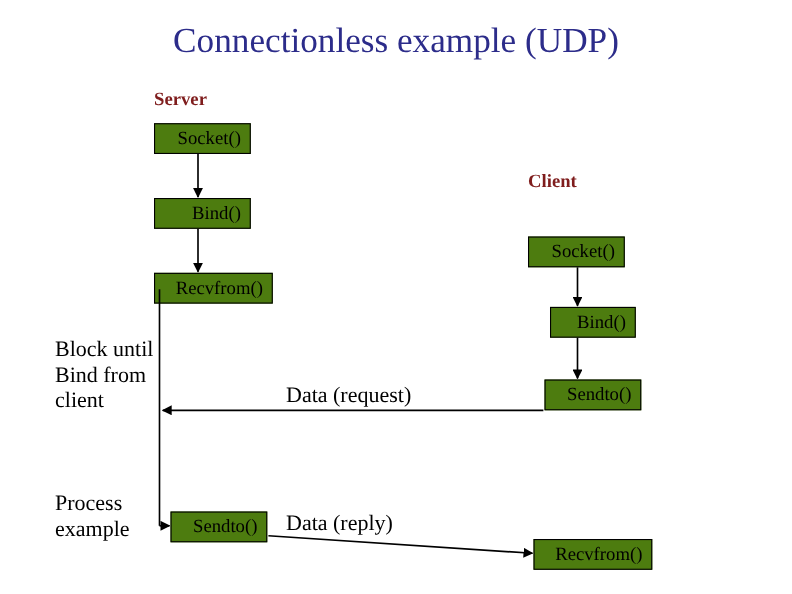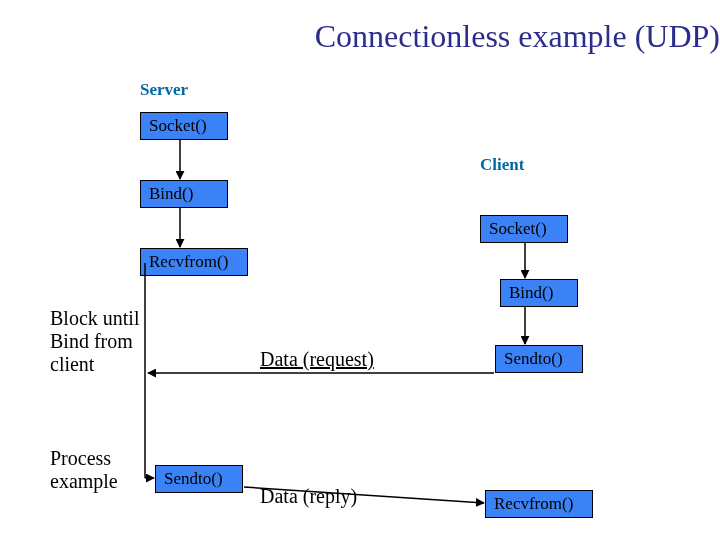--- a/index.html
+++ b/index.html
@@ -10,39 +10,39 @@
     background: #fff;
     font-family: "Times New Roman", Times, serif;
     position: relative;
     color: #000;
   }
   .title {
     position: absolute;
     top: 18px;
     left: 0;
     right: 0;
-    text-align: right;
+    text-align: center;
     font-size: 32px;
     color: #2c2c8a;
     font-weight: normal;
   }
   .label {
     position: absolute;
     font-size: 17px;
     font-weight: bold;
-    color: #0369a1;
+    color: #7f1d1d;
     white-space: nowrap;
   }
   .box {
     position: absolute;
     border: 1px solid #000;
     font-size: 17px;
     padding: 3px 8px;
-    background: #3b82f6;
-    text-align: left;
+    background: #4d7c0f;
+    text-align: right;
     white-space: nowrap;
   }
   .note {
     position: absolute;
     font-size: 20px;
     line-height: 1.15;
   }
   svg.overlay {
     position: absolute;
     top: 0;
@@ -75,22 +75,22 @@
   <span>Block until</span><br>
   <span>Bind from</span><br>
   <span>client</span>
 </div>
 
 <div class="note" style="left:50px; top:410px;margin-top:37px;">
   <span>Process</span><br>
   <span>example</span>
 </div>
 
-<div class="note" style="left:260px; top:348px;text-decoration:underline;">Data (request)</div>
-<div class="note" style="left:260px; top:465px;margin-top:20px;">Data (reply)</div>
+<div class="note" style="left:260px; top:348px;">Data (request)</div>
+<div class="note" style="left:260px; top:465px;">Data (reply)</div>
 
 <svg class="overlay">
   <defs>
     <marker id="arrow" viewBox="0 0 10 10" refX="9" refY="5" markerWidth="6" markerHeight="6" orient="auto-start-reverse">
       <path d="M 0 0 L 10 5 L 0 10 z" fill="#000"></path>
     </marker>
   </defs>
 
   <line x1="180" y1="140" x2="180" y2="179" stroke="#000" stroke-width="1.5" marker-end="url(#arrow)"></line>
 

